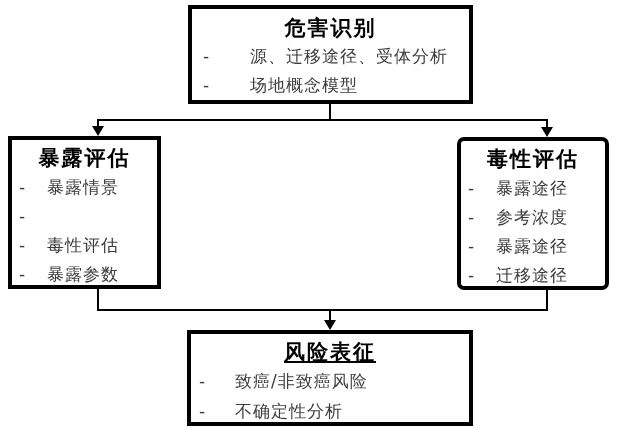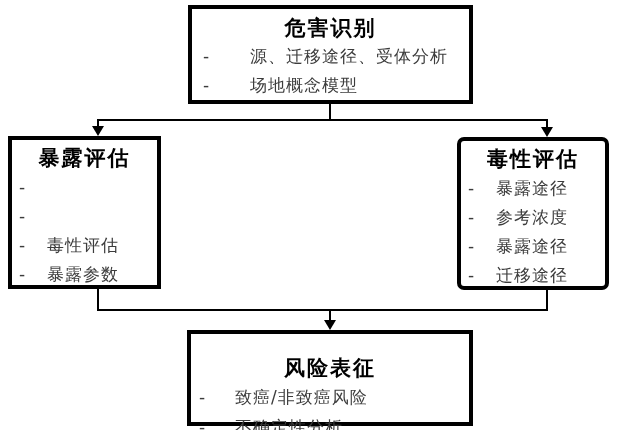--- a/index.html
+++ b/index.html
@@ -41,21 +41,21 @@
   .box-risk     { left: 187px; top: 330px; width: 286px; height: 96px; }
 
   .box-hazard .box-title { margin-top: 5px; }
   .box-hazard .item { line-height: 29px; padding-left: 11px; }
   .box-hazard .dash { width: 47px; }
 
   .box-exposure .box-title, .box-toxicity .box-title { margin-top: 4px; }
   .box-exposure .item, .box-toxicity .item { line-height: 28px; padding-left: 7px; margin-top: 1px; }
   .box-exposure .dash, .box-toxicity .dash { width: 28px; }
 
-  .box-risk .box-title { margin-top: 20px; }
+  .box-risk .box-title { margin-top: 4px; text-decoration: underline; }
   .box-risk .item { line-height: 30px; padding-left: 8px; }
   .box-risk .dash { width: 36px; }
 
   
   .vline, .hline { position: absolute; background: var(--connector, #000000); }
   .arrowhead {
     position: absolute;
     width: 0; height: 0;
     border-left: 6px solid transparent;
     border-right: 6px solid transparent;
@@ -89,20 +89,21 @@
     <div class="item">
       <span class="dash">-</span>
       <span>场地概念模型</span>
     </div>
   </div>
 
   <div class="box box-exposure">
     <div class="box-title">暴露评估</div>
     <div class="item">
       <span class="dash">-</span>
+      <span>暴露情景</span>
     </div>
     <div class="item">
       <span class="dash">-</span>
     </div>
     <div class="item">
       <span class="dash">-</span>
       <span>毒性评估</span>
     </div>
     <div class="item">
       <span class="dash">-</span>

